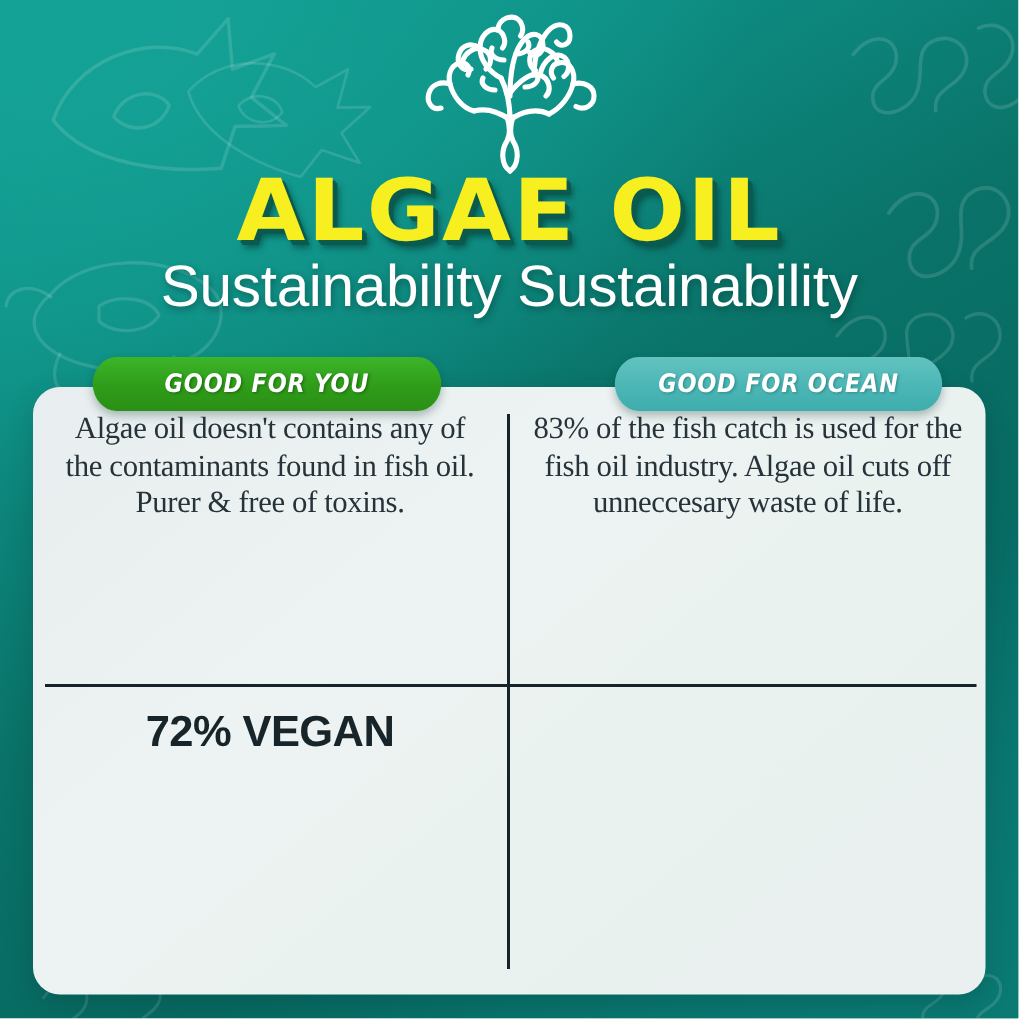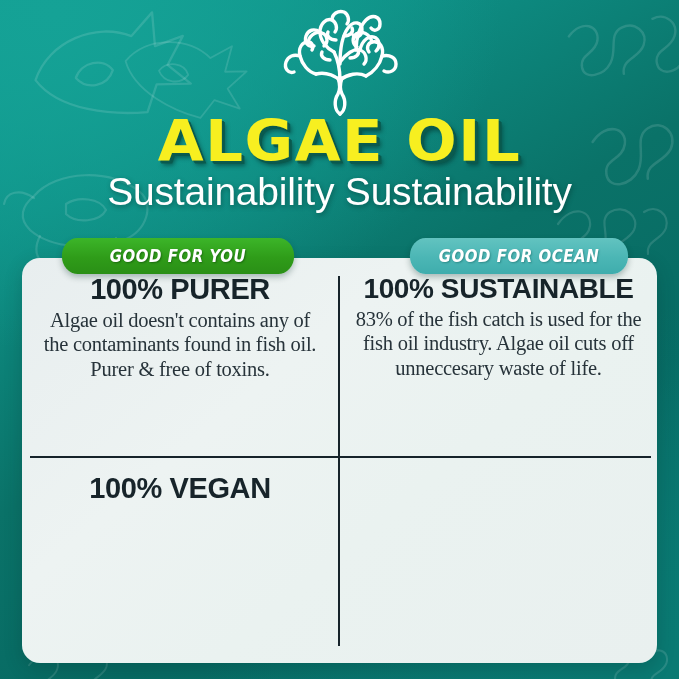--- a/index.html
+++ b/index.html
@@ -305,33 +305,31 @@
 
   <div class="badge-row">
     <div class="badge badge-you">GOOD FOR YOU</div>
     <div class="badge badge-ocean">GOOD FOR OCEAN</div>
   </div>
 
   <div class="card">
     <div class="grid">
 
       <div class="cell cell-tl">
-        <h2 class="cell-heading">100% PURER</h2>
         <p class="cell-body">Algae oil doesn't contains any of the contaminants found in fish oil.
 Purer &amp; free of toxins.</p>
       </div>
 
       <div class="cell cell-tr">
-        <h2 class="cell-heading">100% SUSTAINABLE</h2>
         <p class="cell-body">83% of the fish catch is used for the fish oil industry.
 Algae oil cuts off unneccesary waste of life.</p>
       </div>
 
       <div class="cell cell-bl">
-        <h2 class="cell-heading">100% VEGAN</h2>
+        <h2 class="cell-heading">72% VEGAN</h2>
       </div>
 
       <div class="cell cell-br">
       </div>
 
     </div>
 
     <div class="divider-v"></div>
     <div class="divider-h"></div>
   </div>

